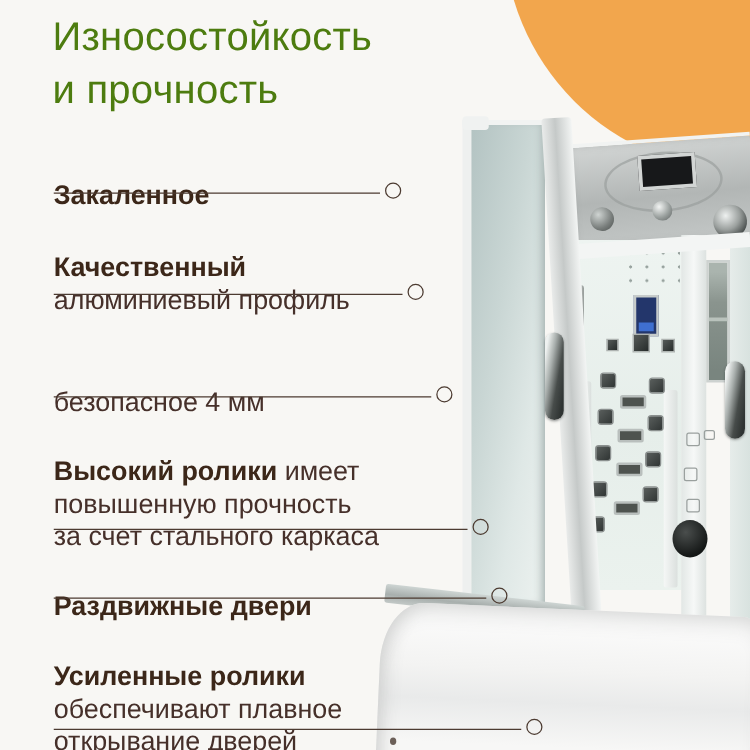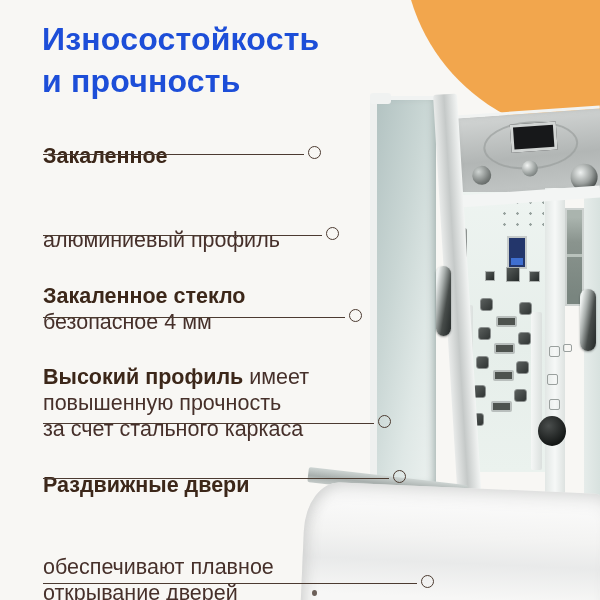--- a/index.html
+++ b/index.html
@@ -95,23 +95,23 @@
     background:linear-gradient(180deg,#ced5d3,#a8afad 55%,#c2c8c6);
     transform:rotate(6.5deg);transform-origin:top left;}
   .tray{left:306px;top:481px;width:300px;height:130px;z-index:9;
     border-radius:34px 10px 0 0 / 50px 14px 0 0;
     background:linear-gradient(180deg,#fdfdfd 0%,#f3f3f2 38%,#e9eaea 58%,#f7f7f6 85%);
     box-shadow:inset 0 14px 18px -10px #d4d5d4,inset 12px 0 16px -10px #c9cac9;
     transform:rotate(2.5deg);transform-origin:top left;}
   .tray-mark{left:312px;top:590px;width:5px;height:6px;border-radius:50%;background:#6b5f58;z-index:10;}
   
   .title{
-    position:absolute;left:42px;top:18px;margin:0;z-index:20;
-    font-size:32px;line-height:42px;font-weight:bold;letter-spacing:.2px;
-    color:#1d4ed8;white-space:pre-line;
+    position:absolute;left:42px;top:8px;margin:0;z-index:20;
+    font-size:32px;line-height:42px;font-weight:normal;letter-spacing:.2px;
+    color:#4d7c0f;white-space:pre-line;
   }
   .feature{
     position:absolute;left:43px;width:330px;z-index:20;
     font-size:21.5px;line-height:26px;color:#46302A;white-space:pre-line;
   }
   .feature .fb{font-weight:bold;color:#3C2719;}
   .f0{top:117px;}.f1{top:175px;}.f2{top:257px;}.f3{top:338px;}.f4{top:446px;}.f5{top:502px;}
   
   .leader{position:absolute;left:43px;height:0;border-top:1.6px solid #4C3B31;z-index:30;}
   .leader .dot{
@@ -180,37 +180,37 @@
   <div class="tray-mark" data-name="cabin-tray-drain-mark"></div>
 </div>
 
 <h1 class="title" data-name="page-title">Износостойкость
 и прочность</h1>
 
 <div class="feature f0" data-name="feature-hydromassage">
   <span class="fb" data-name="feature-bold-text">Закаленное</span><span class="fr" data-name="feature-regular-text"></span>
 </div>
 <div class="feature f1" data-name="feature-aluminum-profile">
+  <span class="fb" data-name="feature-bold-text">Качественный</span><span class="fr" data-name="feature-regular-text">
+алюминиевый профиль</span>
+</div>
+<div class="feature f2" data-name="feature-tempered-glass">
   <span class="fr" data-name="feature-regular-text">
-алюминиевый профиль</span>
-</div>
-<div class="feature f2" data-name="feature-tempered-glass">
-  <span class="fb" data-name="feature-bold-text">Закаленное стекло</span><span class="fr" data-name="feature-regular-text">
 безопасное 4 мм</span>
 </div>
 <div class="feature f3" data-name="feature-high-tray">
-  <span class="fb" data-name="feature-bold-text">Высокий профиль</span><span class="fr" data-name="feature-regular-text"> имеет
+  <span class="fb" data-name="feature-bold-text">Высокий ролики</span><span class="fr" data-name="feature-regular-text"> имеет
 повышенную прочность
 за счет стального каркаса</span>
 </div>
 <div class="feature f4" data-name="feature-sliding-doors">
   <span class="fb" data-name="feature-bold-text">Раздвижные двери</span><span class="fr" data-name="feature-regular-text"></span>
 </div>
 <div class="feature f5" data-name="feature-reinforced-rollers">
-  <span class="fr" data-name="feature-regular-text">
+  <span class="fb" data-name="feature-bold-text">Усиленные ролики</span><span class="fr" data-name="feature-regular-text">
 обеспечивают плавное
 открывание дверей</span>
 </div>
 
 <div class="leader l0" data-name="leader-line-hydromassage">
     <i class="dot" data-name="leader-dot-icon"></i>
   </div>
 <div class="leader l1" data-name="leader-line-aluminum-profile">
     <i class="dot" data-name="leader-dot-icon"></i>
   </div>

